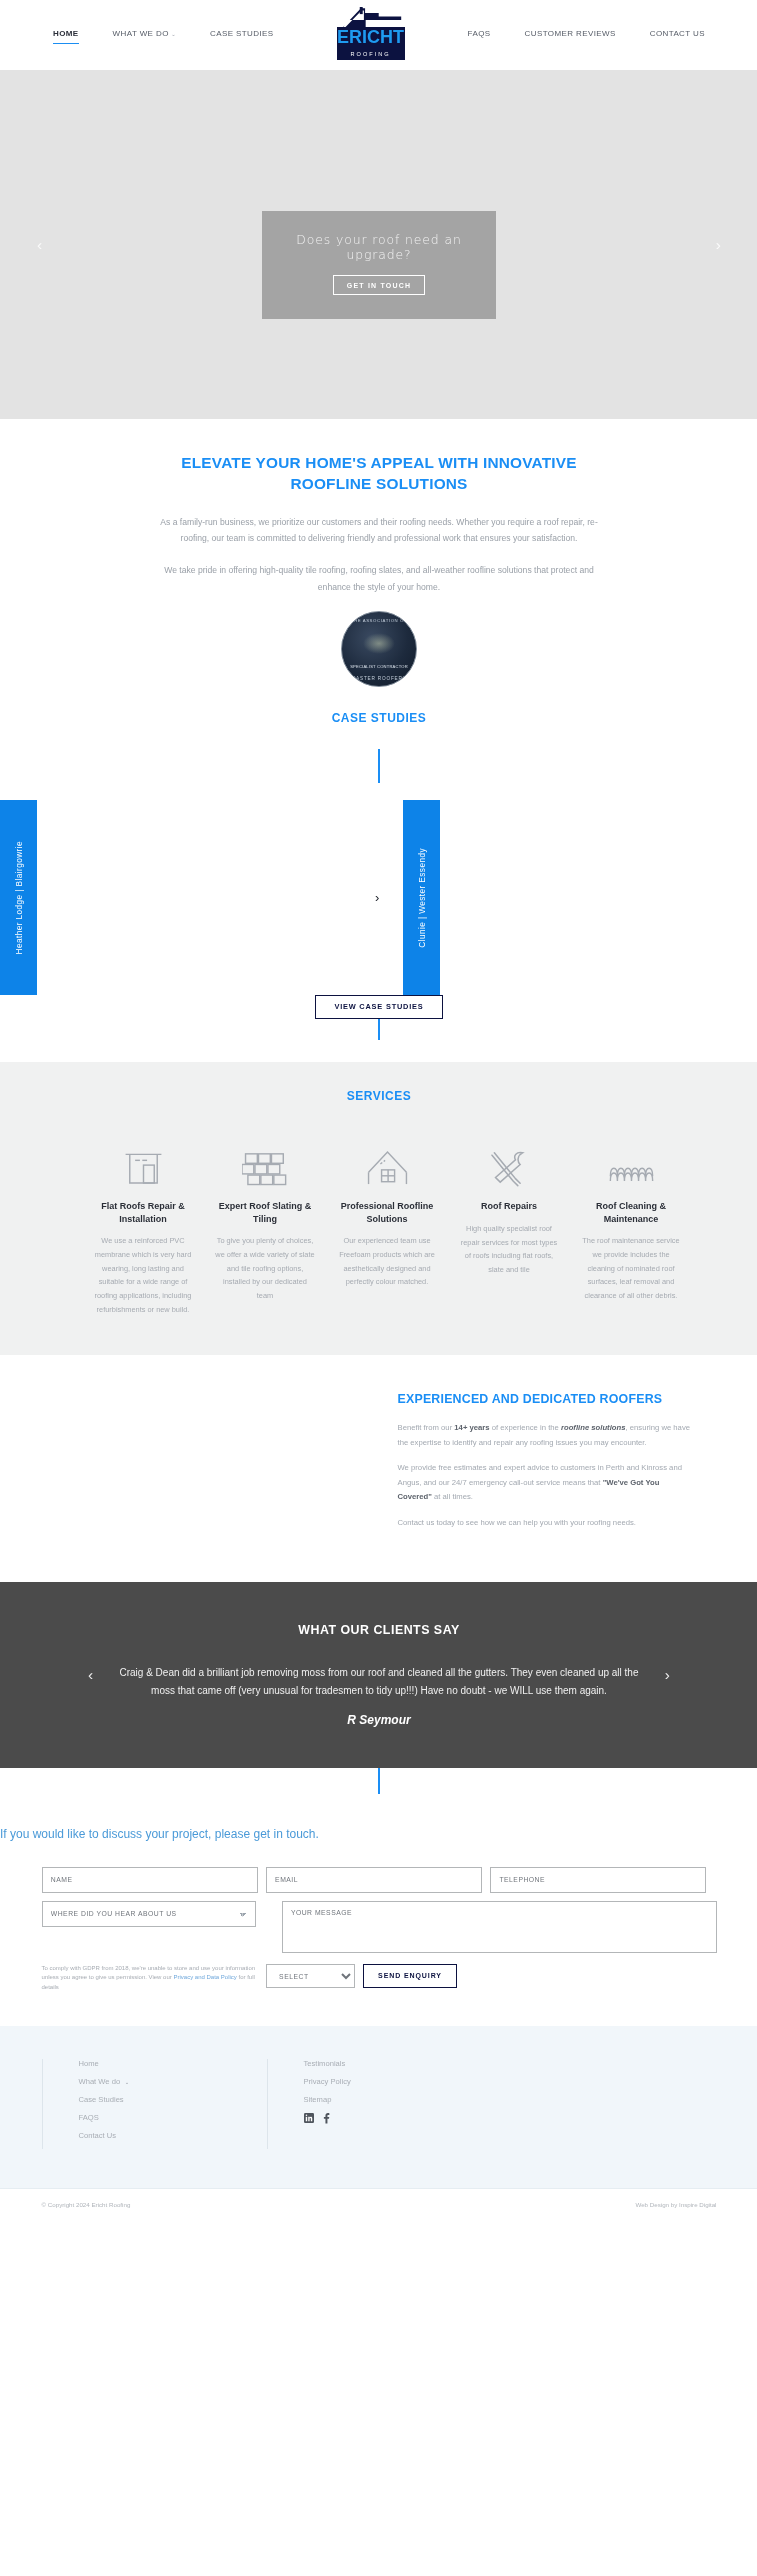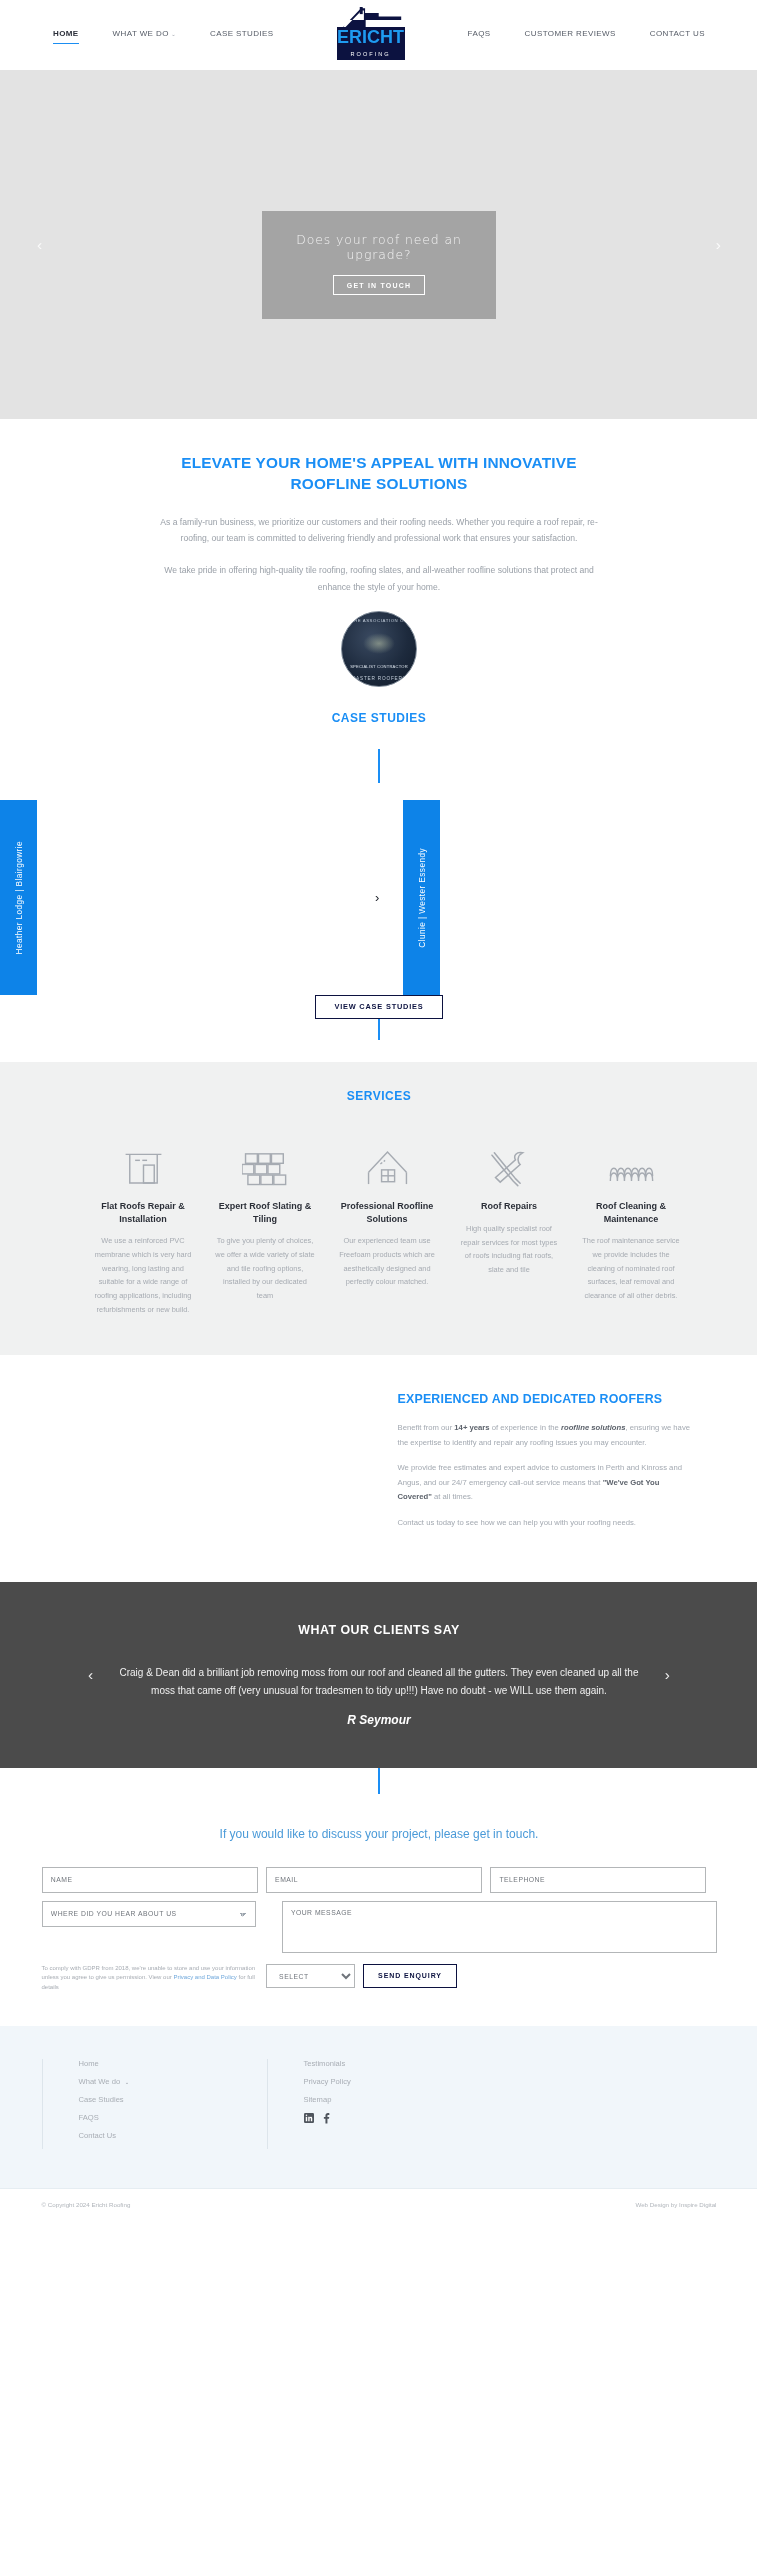--- a/index.html
+++ b/index.html
@@ -338,21 +338,21 @@
   }
   .t-arrow.left { left: 88px; }
   .t-arrow.right { right: 88px; }
 
   
   .contact {
     background: #ffffff;
     padding: 0 0 33px;
   }
   .contact h2 {
-    text-align: center;
+    text-align: left;
     color: #4a9ad8;
     font-size: 12px;
     font-weight: 300;
     padding-top: 33px;
     margin-bottom: 26px;
     font-family: "Liberation Sans Narrow", "Liberation Sans", sans-serif;
   }
   .form {
     width: 675px;
     margin: 0 auto;

